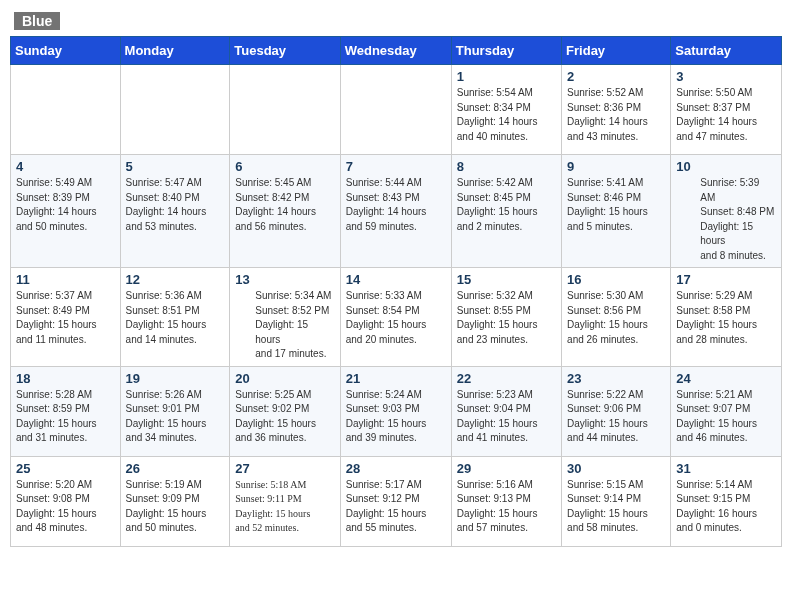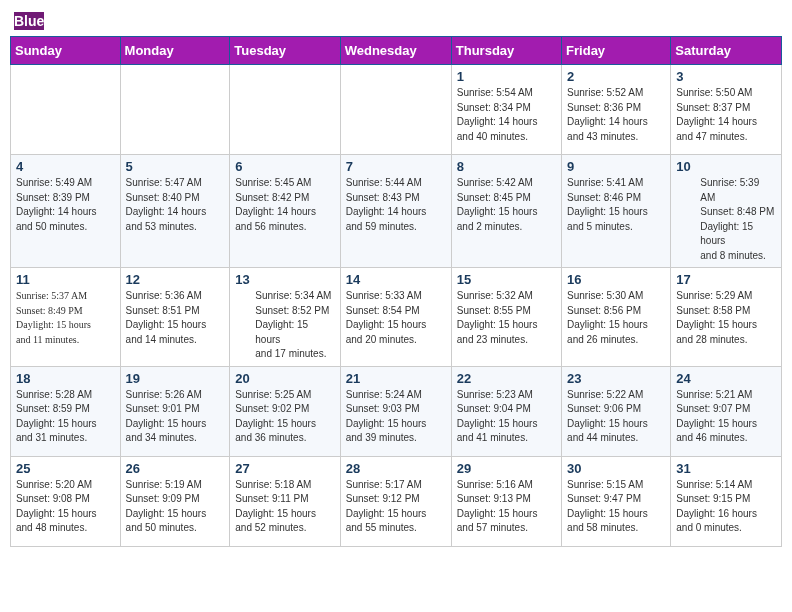--- a/index.html
+++ b/index.html
@@ -49,21 +49,21 @@
     }
     .location {
       font-size: 15px;
       color: #333;
     }
     .calendar {
       width: 100%;
       border-collapse: collapse;
     }
     .calendar th {
-      background: #a21caf;
+      background: #1d4ed8;
       color: #fff;
       font-size: 13px;
       font-weight: bold;
       padding: 6px 4px;
       text-align: left;
       border: 1px solid #1a5a9a;
     }
     .calendar td {
       width: 113px;
       vertical-align: top;
@@ -91,21 +91,21 @@
     }
     .empty-cell {
       background: #fff !important;
     }
   </style>
 </head>
 <body>
 
 <div class="header">
   <div class="logo">
-    <div class="logo-blue" style="background: #701a75; color: rgb(255, 255, 255); display: inline-block; font-weight: bold; font-size: 14px; padding: 1px 0;">Blue</div>
+    <div class="logo-blue" style="background: #737373; color: rgb(255, 255, 255); display: inline-block; font-weight: bold; font-size: 14px; padding: 1px 8px;">Blue</div>
   </div>
   <div class="title-block">
     <div class="month-year"></div>
     <div class="location"></div>
   </div>
 </div>
 
 <table class="calendar">
   <thead>
     <tr>
@@ -193,21 +193,21 @@
           <span class="day-num">10</span>
           <div class="day-info" style="white-space: pre-line; margin-left: 24px;">Sunrise: 5:39 AM
 Sunset: 8:48 PM
 Daylight: 15 hours
 and 8 minutes.</div>
         </td>
       </tr>
       <tr>
         <td>
           <span class="day-num">11</span>
-          <div class="day-info" style="white-space: pre-line; font-family: Liberation Serif, serif;">Sunrise: 5:37 AM
+          <div class="day-info" style="white-space: pre-line;">Sunrise: 5:37 AM
 Sunset: 8:49 PM
 Daylight: 15 hours
 and 11 minutes.</div>
         </td>
         <td>
           <span class="day-num">12</span>
           <div class="day-info" style="white-space: pre-line;">Sunrise: 5:36 AM
 Sunset: 8:51 PM
 Daylight: 15 hours
 and 14 minutes.</div>
@@ -309,21 +309,21 @@
         </td>
         <td>
           <span class="day-num">26</span>
           <div class="day-info" style="white-space: pre-line;">Sunrise: 5:19 AM
 Sunset: 9:09 PM
 Daylight: 15 hours
 and 50 minutes.</div>
         </td>
         <td>
           <span class="day-num">27</span>
-          <div class="day-info" style="white-space: pre-line;">Sunrise: 5:18 AM
+          <div class="day-info" style="white-space: pre-line; font-family: Liberation Serif, serif;">Sunrise: 5:18 AM
 Sunset: 9:11 PM
 Daylight: 15 hours
 and 52 minutes.</div>
         </td>
         <td>
           <span class="day-num">28</span>
           <div class="day-info" style="white-space: pre-line;">Sunrise: 5:17 AM
 Sunset: 9:12 PM
 Daylight: 15 hours
 and 55 minutes.</div>
@@ -331,21 +331,21 @@
         <td>
           <span class="day-num">29</span>
           <div class="day-info" style="white-space: pre-line;">Sunrise: 5:16 AM
 Sunset: 9:13 PM
 Daylight: 15 hours
 and 57 minutes.</div>
         </td>
         <td>
           <span class="day-num">30</span>
           <div class="day-info" style="white-space: pre-line;">Sunrise: 5:15 AM
-Sunset: 9:47 PM
+Sunset: 9:14 PM
 Daylight: 15 hours
 and 58 minutes.</div>
         </td>
         <td>
           <span class="day-num">31</span>
           <div class="day-info" style="white-space: pre-line;">Sunrise: 5:14 AM
 Sunset: 9:15 PM
 Daylight: 16 hours
 and 0 minutes.</div>
         </td>

